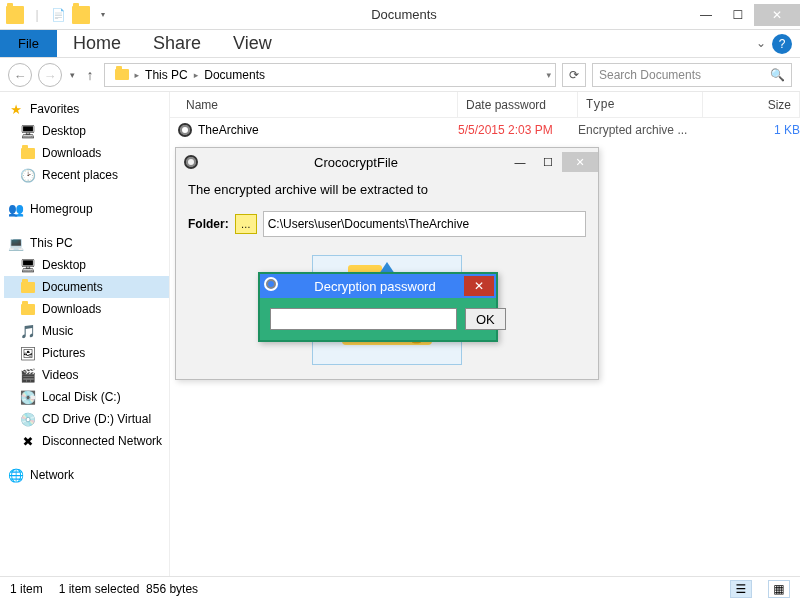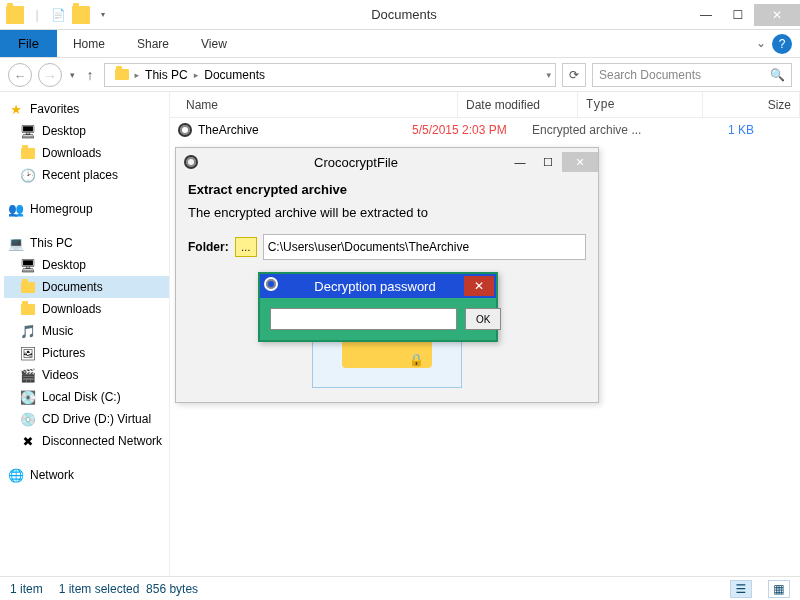--- a/index.html
+++ b/index.html
@@ -11,21 +11,21 @@
 .titlebar .qat { display: flex; gap: 4px; padding: 0 6px; align-items: center; }
 .titlebar .qat span { width: 18px; height: 18px; display: inline-flex; align-items: center; justify-content: center; }
 .titlebar .title { flex: 1; text-align: center; font-size: 13px; color: #333; }
 .winbtns { display: flex; }
 .winbtn { width: 32px; height: 22px; display: flex; align-items: center; justify-content: center; color: #333; }
 .winbtn.close { background: #c9c9c9; color: #fff; width: 46px; }
 
 
 .ribbon { height: 28px; display: flex; align-items: stretch; border-bottom: 1px solid #e0e0e0; position: relative; }
 .ribbon .file { background: #1979ca; color: #000000; padding: 0 18px; display: flex; align-items: center; font-size: 13px; }
-.ribbon .tab { padding: 0 16px; display: flex; align-items: center; font-size: 12px; color: #333; }
+.ribbon .tab { padding: 0 16px; display: flex; align-items: center; font-size: 18px; color: #333; }
 .ribbon .spacer { flex: 1; }
 .ribbon .help { width: 20px; height: 20px; border-radius: 50%; background: #1979ca; color: #fff; display: flex; align-items: center; justify-content: center; margin: 4px 8px 0 0; font-size: 12px; }
 .ribbon .chev { margin-right: 6px; color: #666; padding-top: 6px; }
 
 
 .addr { height: 34px; display: flex; align-items: center; gap: 6px; padding: 0 8px; border-bottom: 1px solid #e8e8e8; }
 .navbtn { width: 24px; height: 24px; border: 1px solid #bbb; border-radius: 50%; display: flex; align-items: center; justify-content: center; color: #888; font-size: 13px; }
 .addr .chev-down { color: #666; font-size: 9px; padding: 0 2px; }
 .addr .up { color: #555; font-size: 14px; padding: 0 4px; }
 .breadcrumb { flex: 1; height: 24px; border: 1px solid #ccc; display: flex; align-items: center; padding: 0 4px; }
@@ -44,27 +44,27 @@
 .side .ico { width: 16px; height: 16px; display: inline-flex; align-items: center; justify-content: center; font-size: 13px; }
 
 .content { flex: 1; position: relative; }
 .cols { display: flex; height: 26px; border-bottom: 1px solid #eee; align-items: center; padding-left: 8px; color: #444; font-size: 12px; }
 .cols .c { border-right: 1px solid #eee; height: 100%; display: flex; align-items: center; padding: 0 8px; }
 .cols .c.name { width: 280px; }
 .cols .c.mod { width: 120px; }
 .cols .c.type { width: 125px; font-family: Liberation Mono, monospace; }
 .cols .c.size { width: 97px; justify-content: flex-end; }
 .rows .row { display: flex; height: 24px; align-items: center; padding-left: 8px; }
-.rows .row .c.name { width: 234px; display: flex; align-items: center; gap: 6px; }
+.rows .row .c.name { width: 280px; display: flex; align-items: center; gap: 6px; }
 .rows .row .c.mod { width: 120px; color: #ef4444; }
 .rows .row .c.type { width: 125px; color: #555; white-space: nowrap; overflow: hidden; text-overflow: ellipsis; }
 .rows .row .c.size { width: 97px; text-align: right; color: #3b82f6; }
 
 
-.status { height: 24px; border-top: 1px solid #e2e2e2; display: flex; align-items: center; padding: 0 10px; gap: 16px; color: #0c4a6e; font-size: 12px; }
+.status { height: 24px; border-top: 1px solid #e2e2e2; display: flex; align-items: center; padding: 0 10px; gap: 16px; color: #000000; font-size: 12px; }
 .status .spacer { flex: 1; }
 .viewbtn { width: 22px; height: 18px; border: 1px solid #bcd5eb; display: inline-flex; align-items: center; justify-content: center; }
 .viewbtn.active { background: #d7eaf9; }
 
 
 .dialog { position: absolute; left: 5px; top: 55px; width: 424px; border: 1px solid #bdbdbd; background: #f2f2f2; box-shadow: 2px 2px 6px rgba(0,0,0,0.15); }
 .dialog .dtitle { height: 28px; display: flex; align-items: center; background: #f2f2f2; }
 .dialog .dtitle .dicon { width: 18px; height: 18px; margin: 0 6px; display: inline-flex; align-items: center; justify-content: center; }
 .dialog .dtitle .dtxt { flex: 1; text-align: center; font-size: 13px; }
 .dialog .dtitle .dbtns { display: flex; }
@@ -77,28 +77,28 @@
 .dialog .folderrow label { font-weight: bold; font-size: 12px; }
 .dialog .folderrow .browse { width: 22px; height: 20px; background: #fff18b; border: 1px solid #c8b500; display: flex; align-items: center; justify-content: center; font-size: 10px; }
 .dialog .folderrow input { flex: 1; height: 20px; border: 1px solid #bbb; padding: 12px 4px; font-size: 12px; }
 .dialog .bigicon { width: 150px; height: 110px; margin: 18px auto 0; border: 1px solid #9fcbe8; background: #e9f3fb; display: flex; align-items: center; justify-content: center; position: relative; }
 .bigfolder { width: 90px; height: 70px; background: #ffd24d; border-radius: 4px; position: relative; }
 .bigfolder::before { content: ""; position: absolute; left: 6px; top: -10px; width: 34px; height: 12px; background: #ffd24d; border-radius: 3px 3px 0 0; }
 .bigarrow { position: absolute; left: 50%; top: 6px; transform: translateX(-50%); width: 0; height: 0; border-left: 16px solid transparent; border-right: 16px solid transparent; border-bottom: 24px solid #2f8bd8; }
 .biglock { position: absolute; right: 34px; bottom: 16px; width: 18px; height: 18px; }
 
 
-.pwpopup { position: absolute; left: 82px; top: 124px; width: 240px; border: 2px solid #1c8f5f; background: #1d4ed8; box-shadow: 2px 2px 6px rgba(0,0,0,0.25); }
+.pwpopup { position: absolute; left: 82px; top: 124px; width: 240px; border: 2px solid #1c8f5f; background: #3b82f6; box-shadow: 2px 2px 6px rgba(0,0,0,0.25); }
 .pwpopup .pwtitle { height: 24px; display: flex; align-items: center; color: #fff; }
 .pwpopup .pwtitle .pico { width: 18px; height: 18px; margin: 0 4px; display: inline-flex; }
 .pwpopup .pwtitle .ptxt { flex: 1; text-align: center; font-size: 13px; }
 .pwpopup .pwtitle .pclose { width: 30px; height: 20px; background: #c0392b; color: #fff; display: flex; align-items: center; justify-content: center; margin-right: 2px; }
 .pwpopup .pwbody { background: #2fae7a; padding: 10px; display: flex; gap: 8px; align-items: center; }
 .pwpopup input { flex: 1; height: 22px; border: 1px solid #888; padding: 0 4px; background: #fff; }
-.pwpopup button { height: 22px; padding: 0 10px; border: 1px solid #888; background: #eee; font-size: 10px; }
+.pwpopup button { height: 22px; padding: 0 10px; border: 1px solid #888; background: #eee; font-size: 13px; }
 
 
 .ficon { width: 14px; height: 11px; background: #ffd24d; display: inline-block; position: relative; border-radius: 1px; }
 .ficon::before { content: ""; position: absolute; left: 1px; top: -3px; width: 6px; height: 3px; background: #ffd24d; border-radius: 1px 1px 0 0; }
 .star { color: #f5b301; }
 .ring { width: 14px; height: 14px; border: 2px solid #333; border-radius: 50%; display: inline-block; box-shadow: inset 0 0 0 2px #888; }
 </style>
 </head>
 <body>
 
@@ -233,21 +233,21 @@
       <div class="item root">
           <span class="ico">🌐</span>
           <span>Network</span>
         </div>
     </div>
   </div>
 
   <div class="content">
     <div class="cols">
       <div class="c name">Name</div>
-      <div class="c mod">Date modified</div>
+      <div class="c mod">Date password</div>
       <div class="c type">Type</div>
       <div class="c size">Size</div>
     </div>
     <div class="rows">
       <div class="row">
         <div class="c name">
             <span class="ring"></span>
             <span>TheArchive</span>
           </div>
         <div class="c mod">5/5/2015 2:03 PM</div>
@@ -262,21 +262,20 @@
             <span class="ring"></span>
           </span>
         <span class="dtxt">CrococryptFile</span>
         <div class="dbtns">
           <div class="dbtn">—</div>
           <div class="dbtn">☐</div>
           <div class="dbtn dclose">✕</div>
         </div>
       </div>
       <div class="dbody">
-        <h3>Extract encrypted archive</h3>
         <p>The encrypted archive will be extracted to</p>
         <div class="folderrow">
           <label>Folder:</label>
           <div class="browse">…</div>
           <input type="text" value="C:\Users\user\Documents\TheArchive" style="">
         </div>
         <div class="bigicon">
           <div class="bigfolder"></div>
           <div class="bigarrow"></div>
           <div class="biglock">🔒</div>

